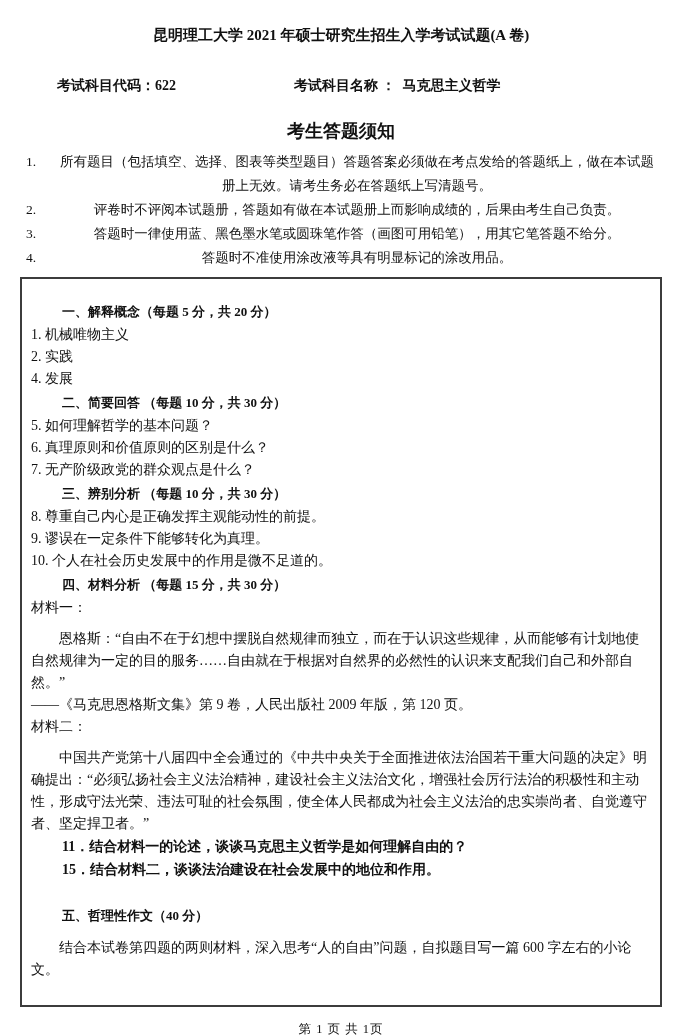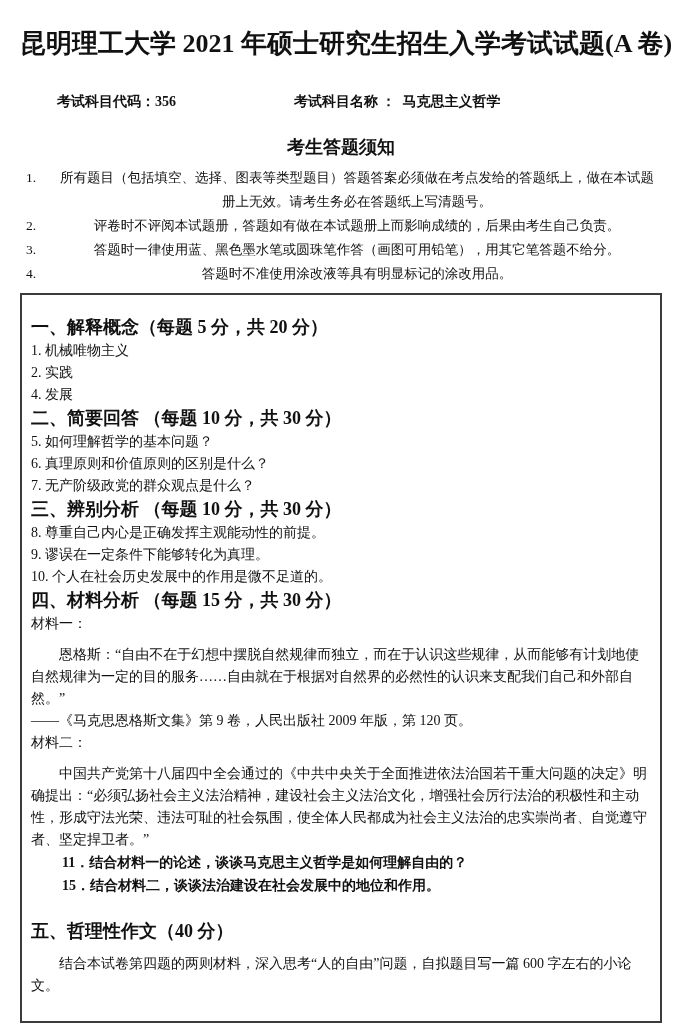--- a/index.html
+++ b/index.html
@@ -7,21 +7,21 @@
     width: 682px; height: 1035px;
     background: #ffffff;
     color: #111111;
     font-family: "Liberation Serif", "DejaVu Serif", serif;
     overflow: hidden;
   }
   .page { box-sizing: border-box; width: 682px; height: 1035px; padding: 20px 20px 0 20px; }
 
   .title {
     text-align: center;
-    font-size: 26px;
+    font-size: 15px;
     font-weight: bold;
     margin-top: 6px;
     white-space: nowrap;
   }
 
   .meta {
     display: flex;
     margin: 32px 0 0 37px;
     font-size: 14px;
     font-weight: bold;
@@ -40,42 +40,42 @@
   .notice-row { display: flex; line-height: 24px; }
   .notice-num { flex: none; width: 30px; padding-left: 2px; box-sizing: border-box; }
   .notice-text { flex: 1; text-align: center; }
 
   .exam-box {
     border: 2px solid #3c3c3c;
     margin-top: 7px;
     padding: 20px 9px 24px 9px;
     font-size: 14px;
   }
-  .sec  { font-weight: bold; font-size: 18px; line-height: 25px; }
+  .sec  { font-weight: bold; font-size: 13px; margin-left: 31px; line-height: 25px; }
   .itm  { line-height: 22px; }
   .para { text-indent: 2em; line-height: 22px; margin-top: 9px; }
   .bold { font-weight: bold; margin-left: 31px; line-height: 23px; }
   .gap-top { margin-top: 22px; }
 
   .footer {
     text-align: center;
     font-size: 12.5px;
     margin-top: 14px;
     letter-spacing: 1px;
   }
 </style>
 </head>
 <body>
 
 <div class="page">
 
   <div class="title">昆明理工大学 2021 年硕士研究生招生入学考试试题(A 卷)</div>
 
   <div class="meta">
-    <div class="meta-left"><b>考试科目代码：</b><b>356</b></div>
+    <div class="meta-left"><b>考试科目代码：</b><b>622</b></div>
     <div class="meta-right"><b>考试科目名称 ：</b>&nbsp;&nbsp;<b>马克思主义哲学</b></div>
   </div>
 
   <div class="notice-title">考生答题须知</div>
 
   <div class="notice">
     <div class="notice-row">
       <span class="notice-num">1.</span>
       <span class="notice-text">所有题目（包括填空、选择、图表等类型题目）答题答案必须做在考点发给的答题纸上，做在本试题册上无效。请考生务必在答题纸上写清题号。</span>
     </div>

